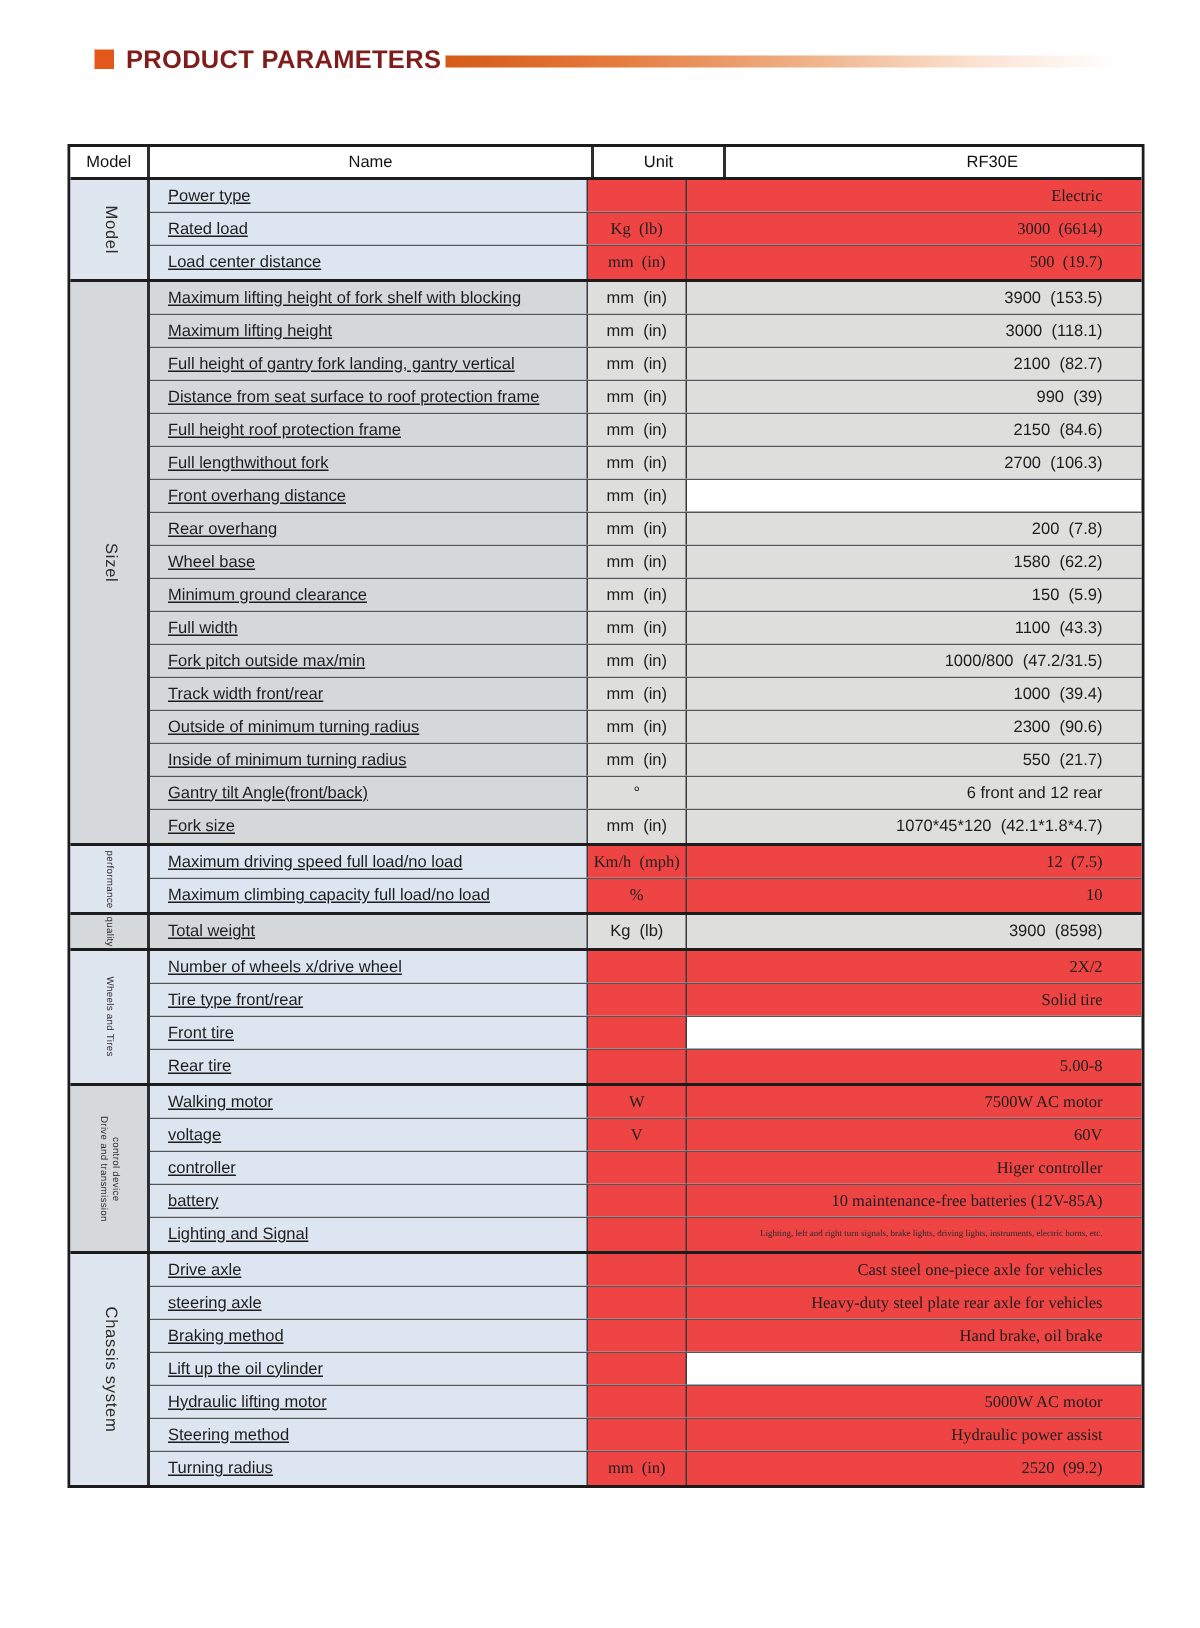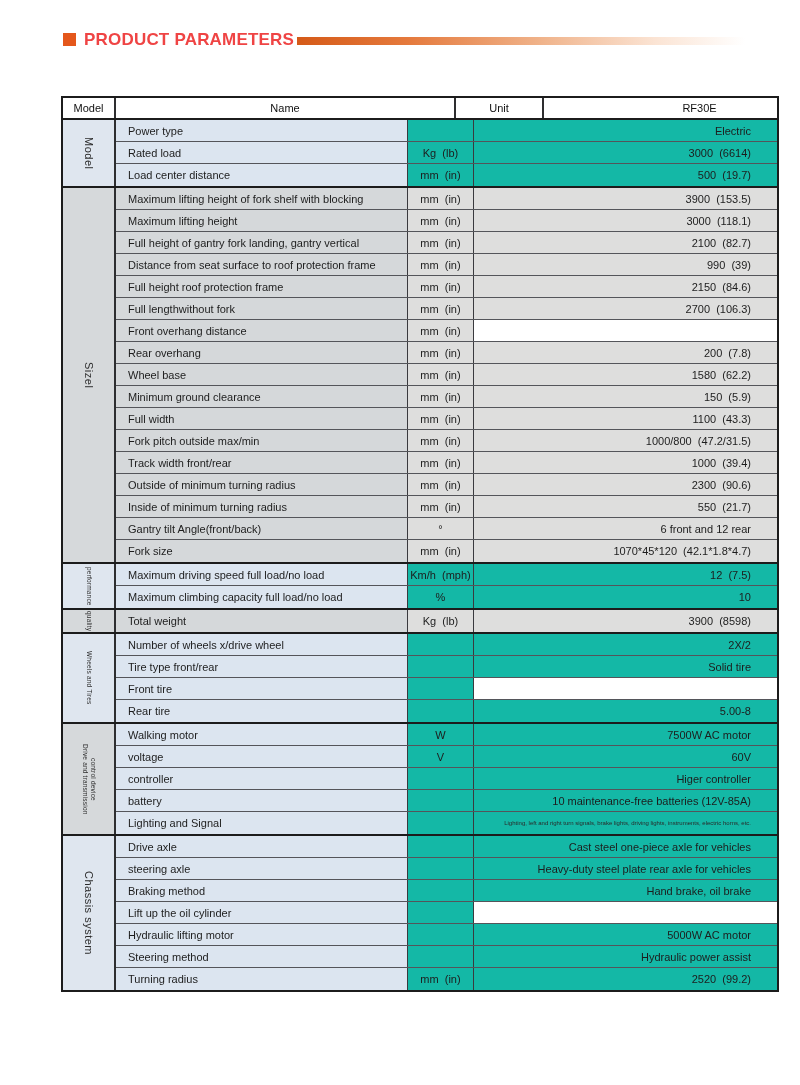--- a/index.html
+++ b/index.html
@@ -4,52 +4,52 @@
 <style>
   * { margin:0; padding:0; box-sizing:border-box; }
   body { background:#ffffff; }
   .page {
     position:relative; width:800px; height:1085px; background:#ffffff;
     font-family:"Liberation Sans", sans-serif; color:#1d1d1d; overflow:hidden;
   }
   
   .title-row { position:absolute; left:63px; top:31px; width:682px; height:17px; display:flex; align-items:center; }
   .title-square { width:13px; height:13px; background:#e4571b; margin-right:8px; flex:0 0 auto; }
-  .title-text { font-size:17px; font-weight:bold; color:#ef4444; white-space:nowrap; letter-spacing:0.2px; }
+  .title-text { font-size:17px; font-weight:bold; color:#7f1d1d; white-space:nowrap; letter-spacing:0.2px; }
   .title-bar { flex:1; height:8px; margin-left:3px; margin-top:2px;
     background:linear-gradient(to right,#d55a18,#e57a3d 25%,#f0b48c 55%,#fbe4d4 80%,#ffffff 100%); }
   
-  .ptable { position:absolute; left:61px; top:96px; width:718px; border:2px solid #1c1c1c; background:#ffffff; }
+  .ptable { position:absolute; left:45px; top:96px; width:718px; border:2px solid #1c1c1c; background:#ffffff; }
   .thead { display:flex; height:22px; border-bottom:2px solid #1c1c1c; background:#ffffff; }
   .hcell { display:flex; align-items:center; justify-content:center; font-size:11px; color:#111; white-space:pre; }
   .hcell-model { width:53px; border-right:2px solid #2e2e30; }
-  .hcell-name  { width:340px; border-right:2px solid #2e2e30; }
+  .hcell-name  { width:296px; border-right:2px solid #2e2e30; }
   .hcell-unit  { width:88px;  border-right:2px solid #2e2e30; }
   .hcell-value { flex:1; padding-left:78px;text-align:center; }
   .section { display:flex; border-bottom:2px solid #1c1c1c; }
   .section:last-child { border-bottom:none; }
   .sec-label {
     width:53px; flex:0 0 auto; border-right:2px solid #2e2e30;
     display:flex; align-items:center; justify-content:center;
     writing-mode:vertical-lr; text-orientation:mixed;
     color:#2c2c2c; white-space:pre-line; text-align:center; line-height:1.25;
   }
   .sec-label.large { font-size:11px; letter-spacing:0.5px; }
   .sec-label.small { font-size:6.5px; letter-spacing:0.2px; }
   .sec-label.blue { background:#dfe6ef; }
   .sec-label.gray { background:#d6d9db; }
   .rows { flex:1; display:flex; flex-direction:column; }
   .row { display:flex; height:22px; border-bottom:1.5px solid #54555a; }
   .row:last-child { border-bottom:none; }
   .cell { display:flex; align-items:center; font-size:11px; white-space:pre; overflow:hidden; }
-  .cell-name { width:292px; border-right:1.5px solid #3a3a3e; padding-left:12px; }
+  .cell-name { width:292px; border-right:1.5px solid #3a3a3e; padding-left:12px;text-decoration:underline; }
   .cell-unit { width:66px; border-right:1.5px solid #3a3a3e; justify-content:center; }
   .cell-value { flex:1; justify-content:flex-end; padding-right:26px; }
   .tone-blue .cell-name { background:#dce5f0; }
-  .tone-blue .cell-unit, .tone-blue .cell-value { background:#14b8a6; }
+  .tone-blue .cell-unit, .tone-blue .cell-value { background:#ef4444;font-family:Liberation Serif, serif; }
   .tone-gray .cell-name { background:#d5d8da; }
   .tone-gray .cell-unit, .tone-gray .cell-value { background:#dededd; }
   .cell-value.small { font-size:6px; color:#2a2a2a; }
   .cell-value.overflow { overflow:visible; direction:rtl;margin-top:32px; }
 </style>
 </head>
 <body>
 
 <div class="page">
 

